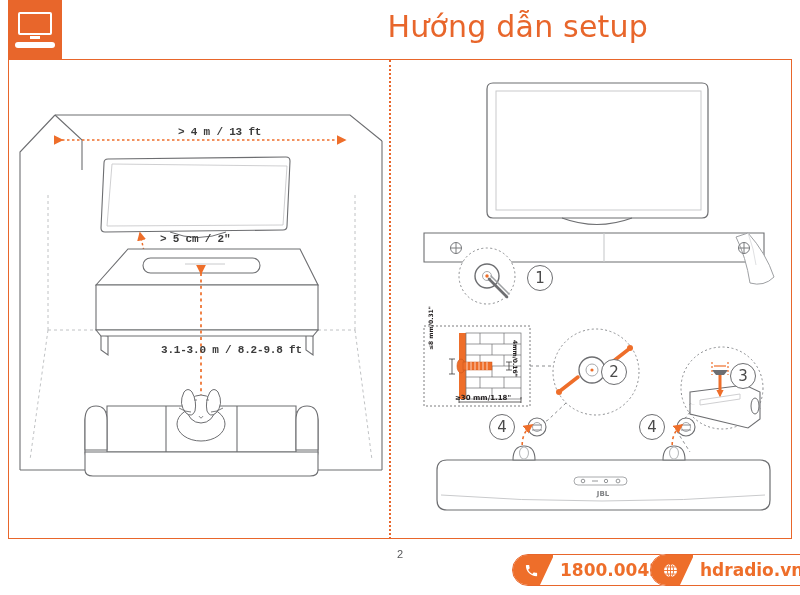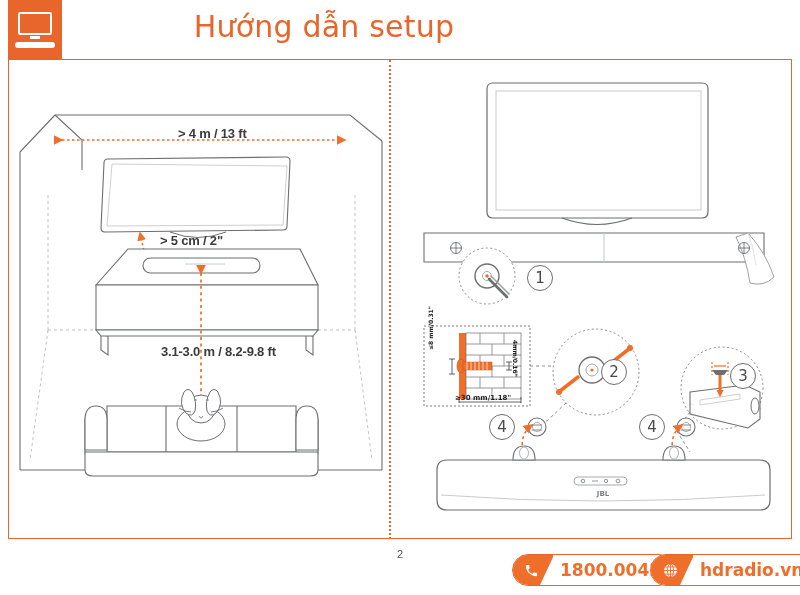--- a/index.html
+++ b/index.html
@@ -30,21 +30,21 @@
   }
   #header-icon-box .neck {
     width: 10px; height: 3px; background: #ffffff; margin-top: 1px;
   }
   #header-icon-box .bar {
     width: 40px; height: 6px; background: #ffffff;
     border-radius: 3px; margin-top: 3px;
   }
   #page-title {
     position: absolute; left: 0; top: 9px; width: 648px;
-    text-align: center;
+    text-align: right;
     color: #E8662B;
     font-size: 30px;
     font-weight: 400;
     letter-spacing: .2px;
     font-family: "DejaVu Sans", sans-serif;
   }
 
   
   #content-frame {
     position: absolute;
@@ -96,24 +96,24 @@
     padding: 0 13px 0 7px;
     white-space: nowrap;
     font-family: "DejaVu Sans", sans-serif;
   }
   #badge-phone { left: 512px; }
   #badge-web   { left: 650px; }
 
   
   .dim-label {
     position: absolute;
-    font-size: 13px;
+    font-size: 11px;
     color: #3B3B3B;
     white-space: nowrap;
-    font-family: Liberation Sans, sans-serif;
+    font-family: Liberation Mono, monospace;
     font-weight: 600;
     letter-spacing: -.2px;
   }
   .step-num {
     position: absolute;
     width: 26px; height: 26px;
     border: 1.3px solid #6D6E71;
     border-radius: 50%;
     color: #4a4a4a;
     font-size: 15px;

